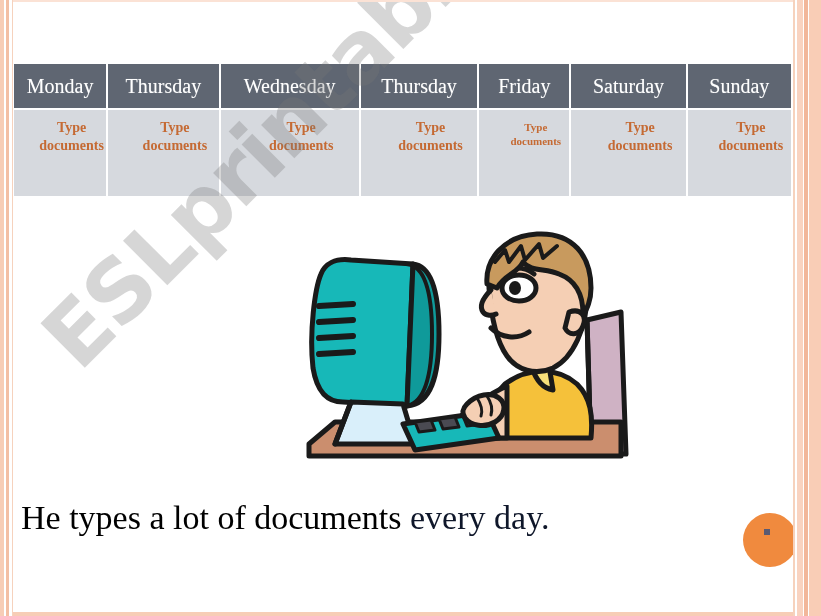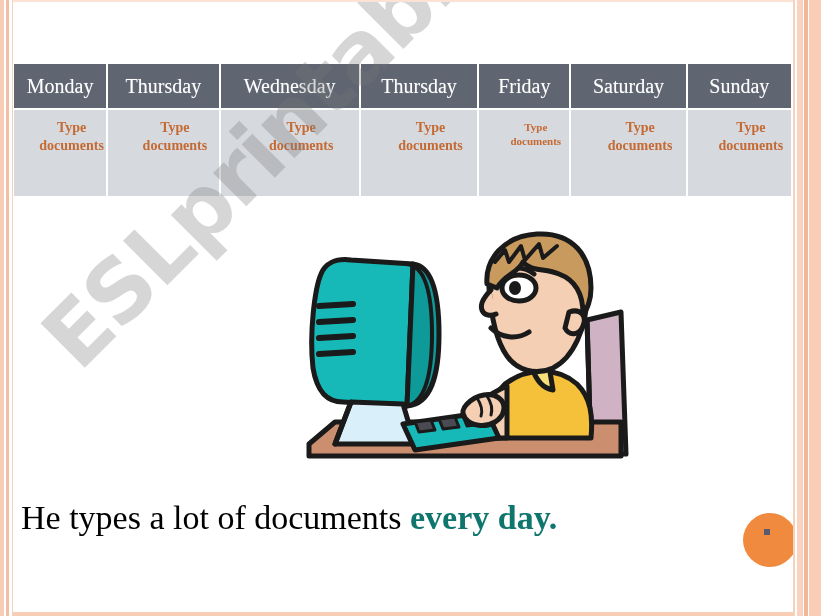--- a/index.html
+++ b/index.html
@@ -173,21 +173,21 @@
     left: 8px;
     top: 496px;
     width: 770px;
     z-index: 30;
     font-family: "Liberation Serif", "DejaVu Serif", serif;
     font-size: 34px;
     line-height: 1.15;
     white-space: nowrap;
   }
   #sentence .seg-blue  { color: #000000; }
-  #sentence .seg-red   { color: #0f766e; font-weight: bold; }
+  #sentence .seg-red   { color: #0f172a; font-weight: normal; }
 
   #orange-dot {
     position: absolute;
     left: 730px;
     top: 511px;
     width: 54px;
     height: 54px;
     border-radius: 50%;
     background: #f08a3e;
     z-index: 25;

